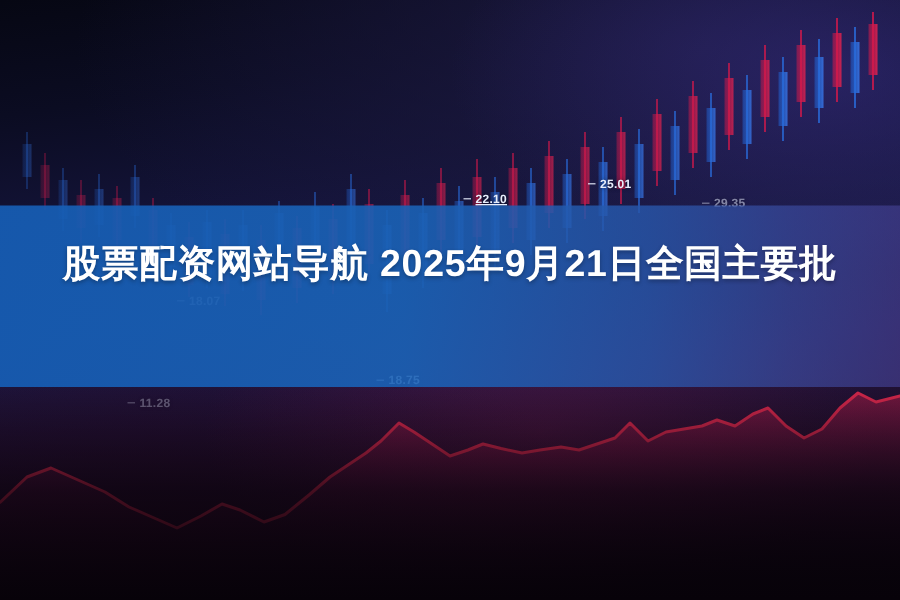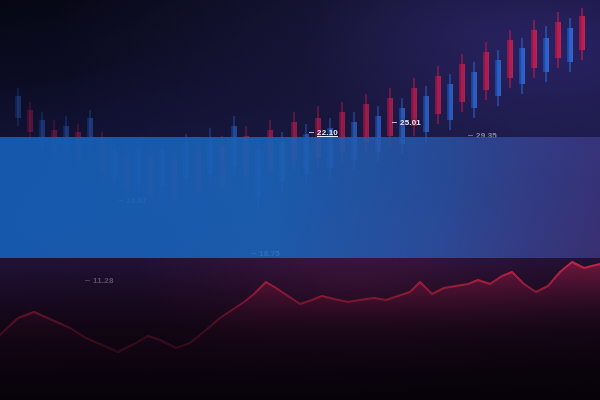--- a/index.html
+++ b/index.html
@@ -242,22 +242,22 @@
   </div>
 
   <div class="bg-bottom-fade"></div>
 
   <div id="label-group">
       <div class="price-label dim" style="left: 118px; top: 196px;"><span class="tick"></span><span>18.07</span></div>
       <div class="price-label" style="left: 309px; top: 128px; text-decoration: underline;"><span class="tick"></span><span>22.10</span></div>
       <div class="price-label" style="left: 392px; top: 118px;"><span class="tick"></span><span>25.01</span></div>
       <div class="price-label" style="left: 251px; top: 249px;"><span class="tick"></span><span>18.75</span></div>
       <div class="price-label dim" style="left: 468px; top: 95px; margin-top: 36px;"><span class="tick"></span><span>29.35</span></div>
-      <div class="price-label dim2" style="left: 85px; top: 276px;"><span class="tick"></span><span>11.28</span></div>
+      <div class="price-label dim2" style="left: 85px; top: 264px;"><span class="tick"></span><span>11.28</span></div>
     </div>
 
   <div class="band"></div>
 
   <div class="headline">
-    <br>
+    <span>股票配资网站导航 2025年9月21日全国主要批</span><br>
   </div>
 
 </div>
 
 </body></html>

